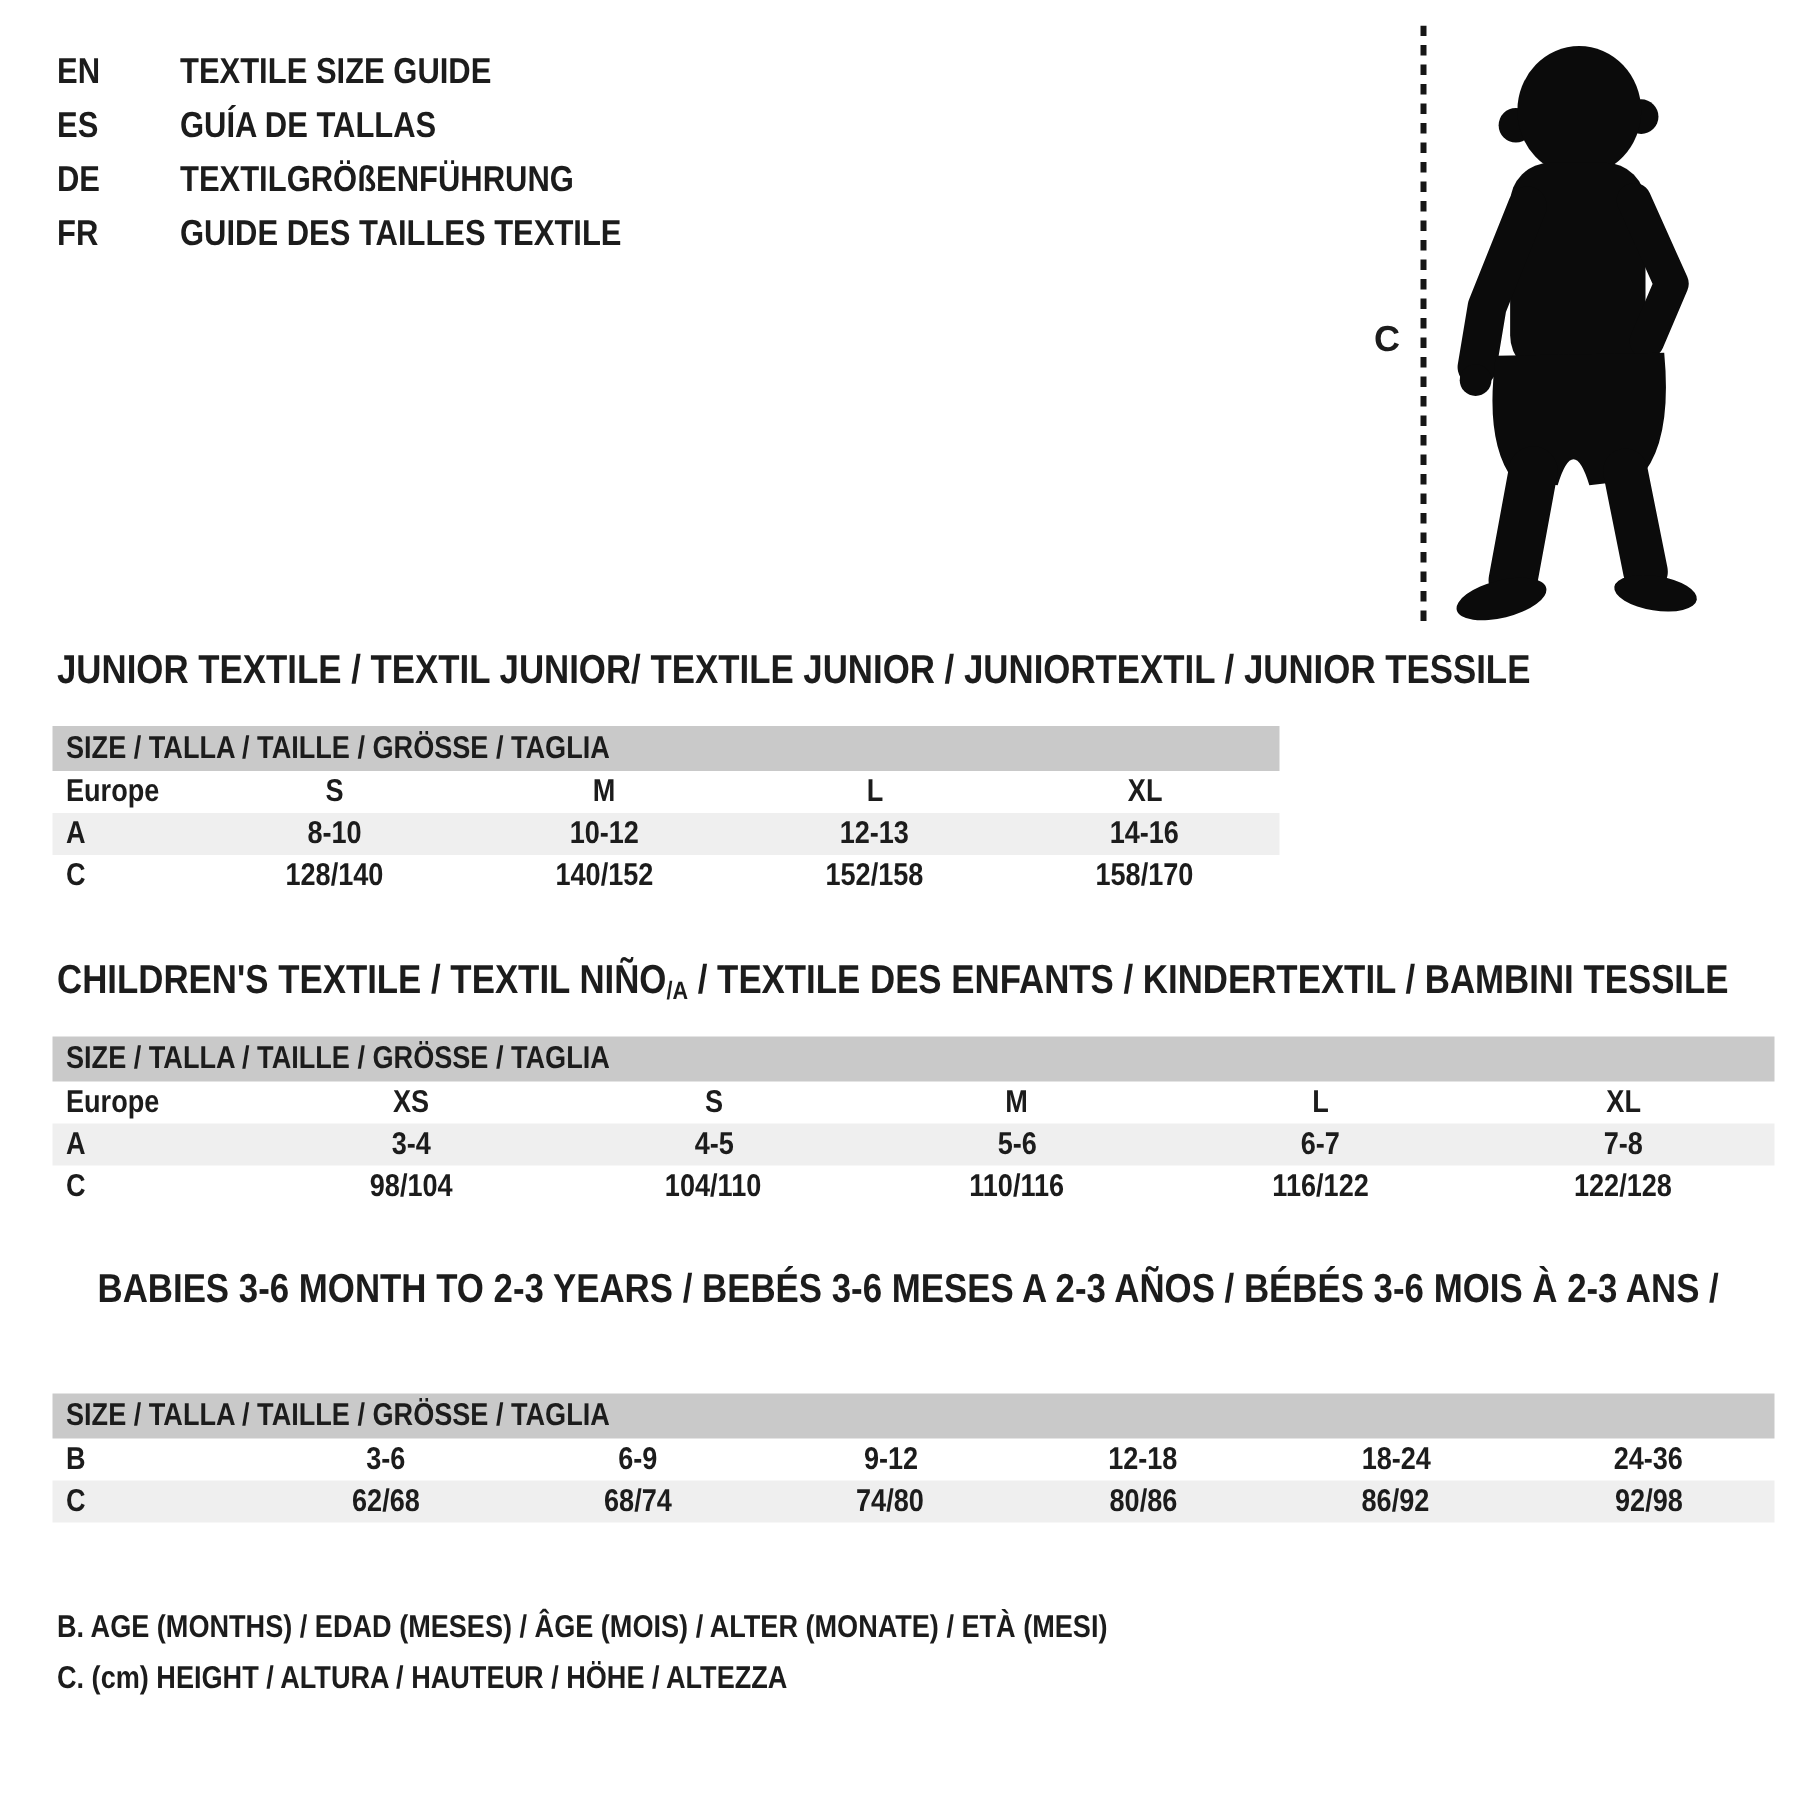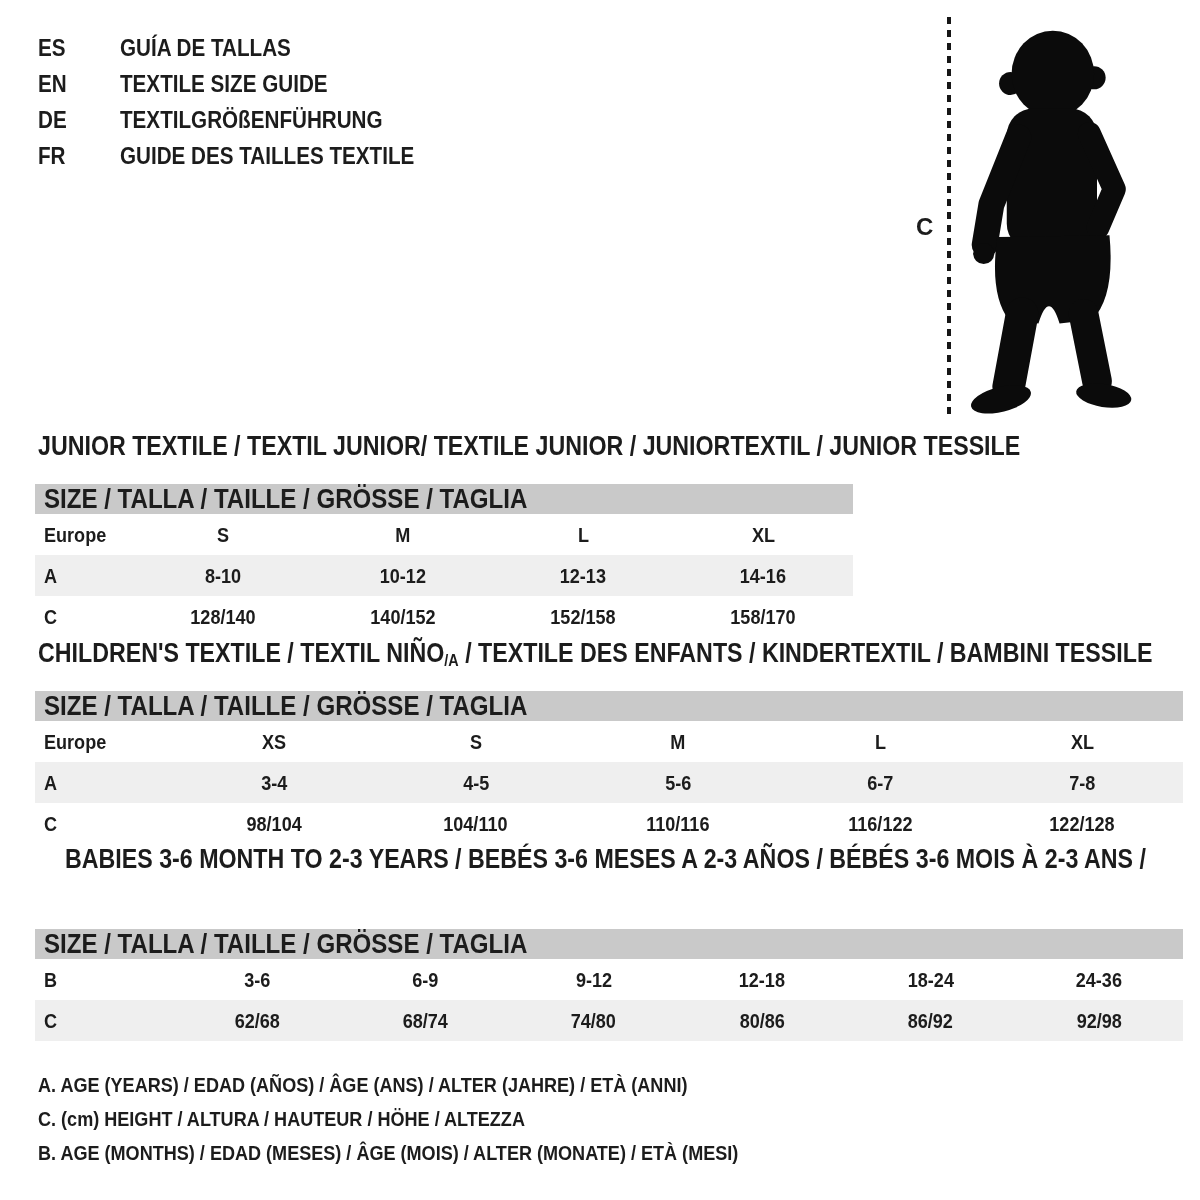--- a/index.html
+++ b/index.html
@@ -43,44 +43,44 @@
   .sub{font-size:0.62em;vertical-align:-0.25em;}
 
   
   .size-table{position:absolute;left:35px;}
   #junior-table{top:484px;width:818px;}
   #children-table{top:691px;width:1148px;}
   #babies-table{top:929px;width:1148px;}
   .table-header{
     height:30px;background:var(--header-bg);
     display:flex;align-items:center;
-    padding-left:9px;font-size:28px;
+    padding-left:9px;font-size:21px;
   }
-  .t-row{display:flex;height:41px;align-items:center;font-size:21px;}
+  .t-row{display:flex;height:28px;align-items:center;font-size:21px;}
   .t-row.shaded{background:var(--shade-bg);}
   .t-cell-label{flex:0 0 12%;padding-left:9px;text-align:left;}
   .t-cell{flex:1;text-align:center;}
 
   
   .legend{position:absolute;left:38px;top:1068px;}
   .legend-line{height:34px;line-height:34px;font-size:21px;}
 </style>
 </head>
 <body>
 
 <div class="canvas">
 
   <div class="lang-block">
     <div class="lang-row">
+      <span class="lang-code"><span class="cond">EN</span></span>
+      <span class="cond">TEXTILE SIZE GUIDE</span>
+    </div>
+    <div class="lang-row">
       <span class="lang-code"><span class="cond">ES</span></span>
       <span class="cond">GUÍA DE TALLAS</span>
-    </div>
-    <div class="lang-row">
-      <span class="lang-code"><span class="cond">EN</span></span>
-      <span class="cond">TEXTILE SIZE GUIDE</span>
     </div>
     <div class="lang-row">
       <span class="lang-code"><span class="cond">DE</span></span>
       <span class="cond">TEXTILGRÖßENFÜHRUNG</span>
     </div>
     <div class="lang-row">
       <span class="lang-code"><span class="cond">FR</span></span>
       <span class="cond">GUIDE DES TAILLES TEXTILE</span>
     </div>
   </div>
@@ -193,18 +193,17 @@
       <span class="t-cell"><span class="cond-c">62/68</span></span>
       <span class="t-cell"><span class="cond-c">68/74</span></span>
       <span class="t-cell"><span class="cond-c">74/80</span></span>
       <span class="t-cell"><span class="cond-c">80/86</span></span>
       <span class="t-cell"><span class="cond-c">86/92</span></span>
       <span class="t-cell"><span class="cond-c">92/98</span></span>
     </div>
   </div>
 
   <div class="legend">
-    <div class="legend-line"><span class="cond">A. AGE (YEARS) / EDAD (AÑOS) / ÂGE (ANS) / ALTER (JAHRE) / ETÀ (ANNI)</span></div>
+    <div class="legend-line"><span class="cond">B. AGE (MONTHS) / EDAD (MESES) / ÂGE (MOIS) / ALTER (MONATE) / ETÀ (MESI)</span></div>
     <div class="legend-line"><span class="cond">C. (cm) HEIGHT / ALTURA / HAUTEUR / HÖHE / ALTEZZA</span></div>
-    <div class="legend-line"><span class="cond">B. AGE (MONTHS) / EDAD (MESES) / ÂGE (MOIS) / ALTER (MONATE) / ETÀ (MESI)</span></div>
   </div>
 
 </div>
 
 </body></html>

